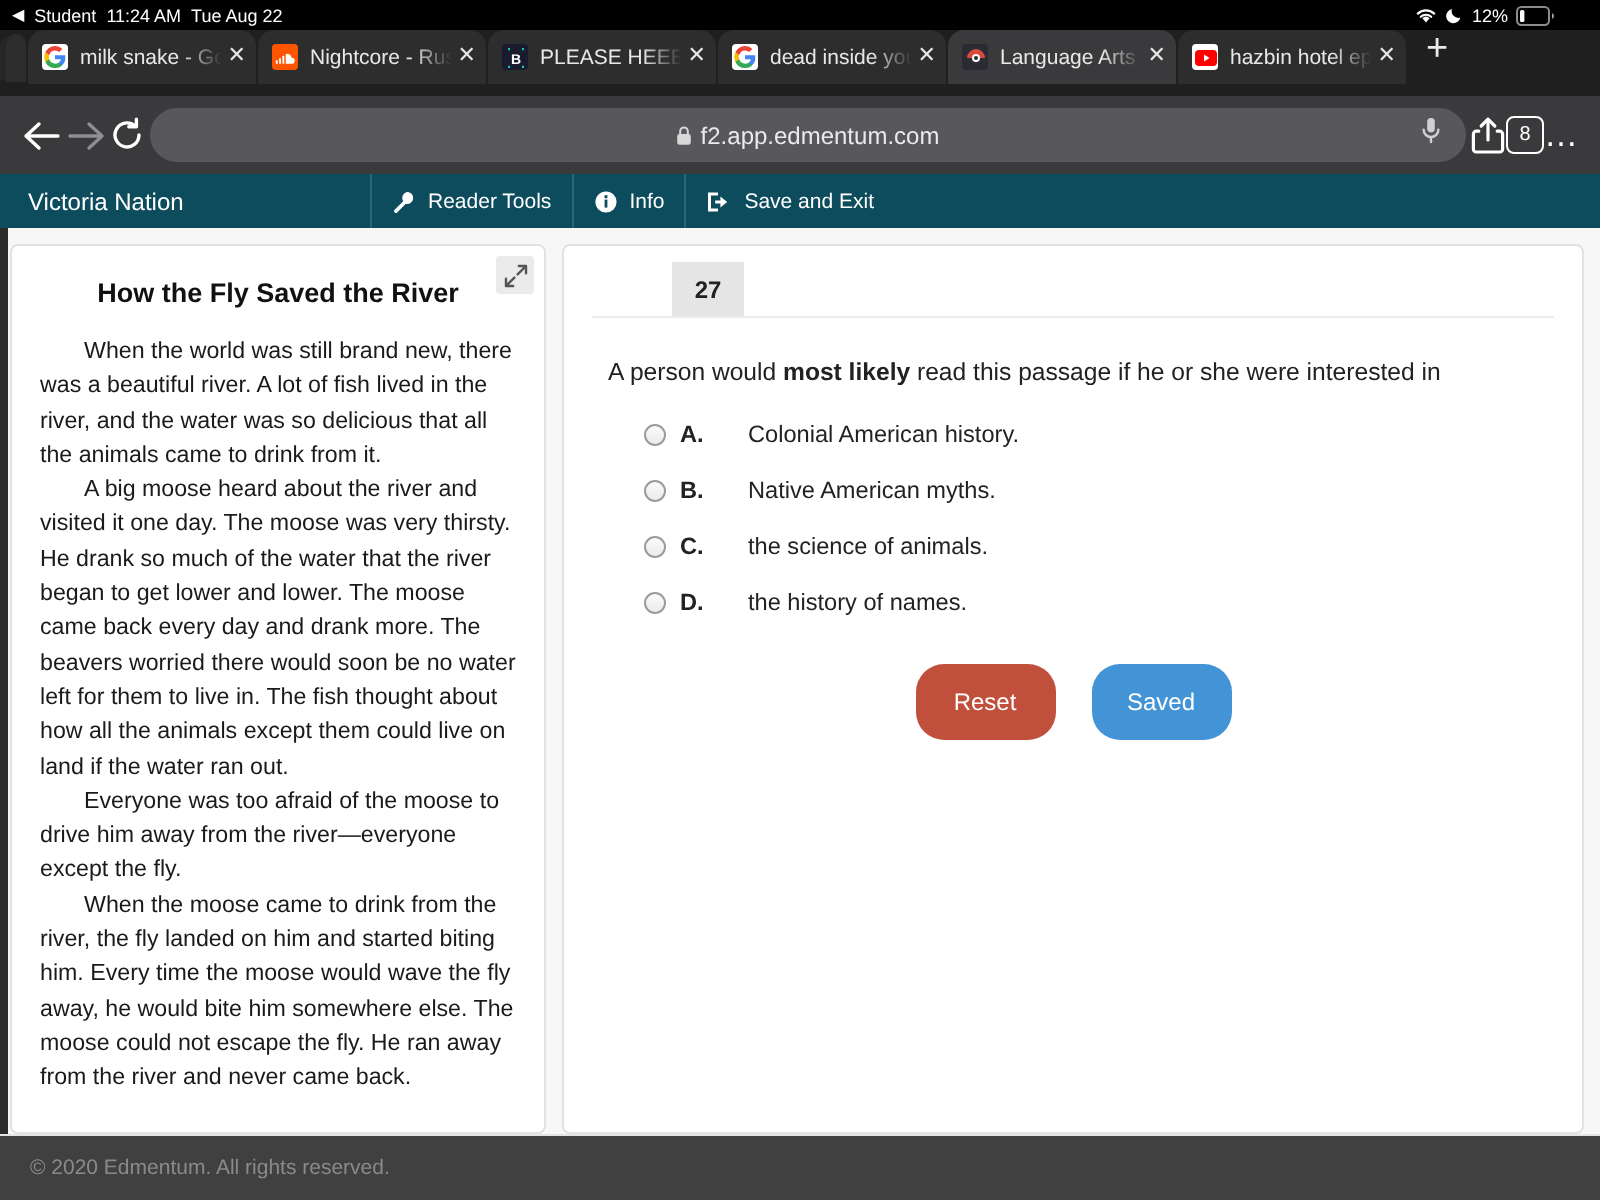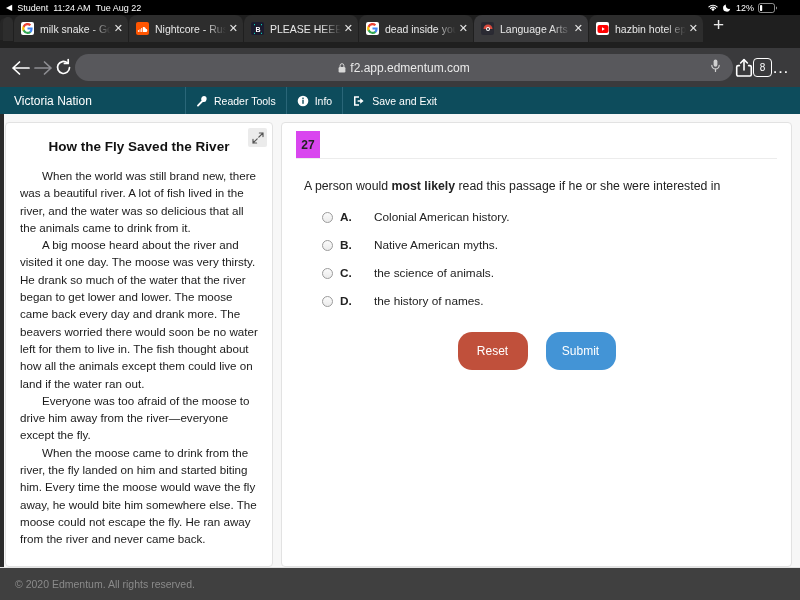--- a/index.html
+++ b/index.html
@@ -190,24 +190,24 @@
     padding: 0;
     position: relative;
   }
   .q-number-row {
     display: flex; align-items: stretch;
     border-bottom: 1px solid #ececec;
     height: 28px;
     margin: 8px 14px 0 14px;
   }
   .q-number {
-    background: #d946ef;
-    width: 24px;
+    background: #e5e5e5;
+    width: 36px;
     display: flex; align-items: center; justify-content: center;
-    font-size: 12px; font-weight: bold; color: #222;
+    font-size: 12px; font-weight: bold; color: #222; margin-left: 40px;
   }
   .q-stem {
     margin: 20px 20px 0 22px;
     font-size: 12.3px; color: #222;
   }
   .q-stem b { font-weight: bold; margin-top: 44px; }
   .options { margin: 17px 0 0 40px; }
   .option-row {
     display: flex; align-items: center;
     margin-bottom: 14px;
@@ -495,21 +495,21 @@
         </div>
         <div class="option-row">
           <span class="radio"></span>
           <span class="opt-letter">D.</span>
           <span class="opt-text">the history of names.</span>
         </div>
       </div>
 
       <div class="action-row">
         <button class="btn btn-reset">Reset</button>
-        <button class="btn btn-submit">Submit</button>
+        <button class="btn btn-submit">Saved</button>
       </div>
     </div>
   </div>
 
   <div class="footer">
     <span>© 2020 Edmentum. All rights reserved.</span>
   </div>
 </div>
 
 </body></html>

